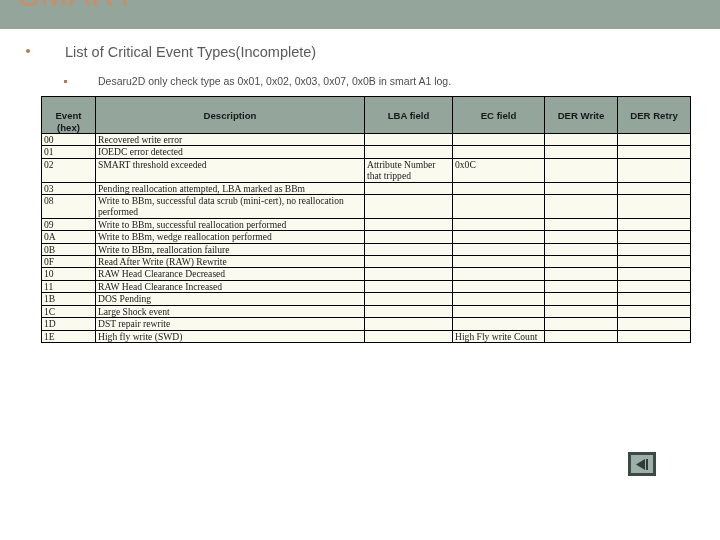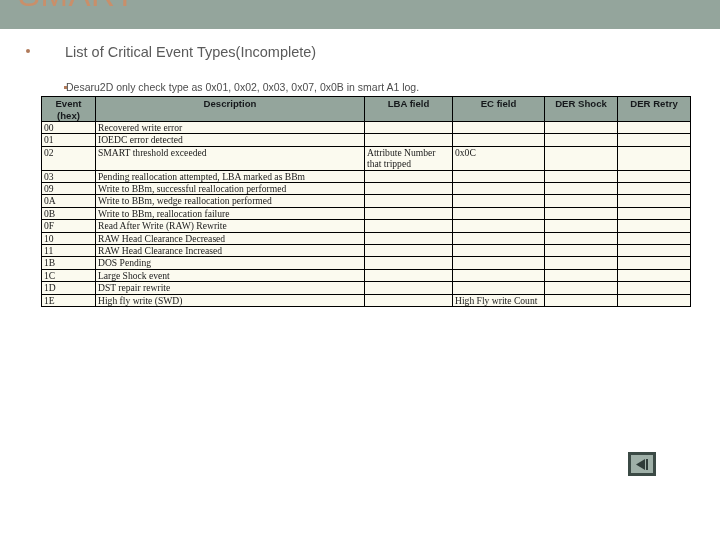--- a/index.html
+++ b/index.html
@@ -54,22 +54,22 @@
   .bullet-l1 .dot {
     position: absolute;
     left: 26px;
     top: 5px;
     width: 4px; height: 4px;
     background: #b07a5a;
     border-radius: 50%;
   }
   .bullet-l2 {
     position: relative;
-    padding-left: 66px;
-    margin-top: 21px;
+    padding-left: 98px;
+    margin-top: 15px;
     font-size: 10.5px;
     color: #4d4d4d;
     line-height: 13px;
     white-space: nowrap;
   }
   .bullet-l2 .dot {
     position: absolute;
     left: 64px;
     top: 5px;
     width: 3px; height: 3px;
@@ -101,21 +101,21 @@
     overflow: hidden;
   }
   table#event-table thead th {
     background: #94a59c;
     font-family: "Liberation Sans", sans-serif;
     font-size: 9.6px;
     font-weight: bold;
     text-align: center;
     color: #16191c;
     line-height: 11.5px;
-    padding-top: 1px;
+    padding-top: 13px;
     vertical-align: top;
   }
   td.ev {
     text-align: center;
     font-weight: bold;
     font-family: "Liberation Serif", serif;
     font-size: 10px;
   }
   tr.red td { color: #c00000; }
   tr.red td.ev { color: #c00000; margin-top: 9px; }
@@ -175,21 +175,21 @@
     </colgroup>
     <thead>
       <tr>
         <th>
           <span>Event</span><br>
           <span>(hex)</span>
         </th>
         <th>Description</th>
         <th>LBA field</th>
         <th>EC field</th>
-        <th>DER Shock</th>
+        <th>DER Write</th>
         <th>DER Retry</th>
       </tr>
     </thead>
     <tbody id="event-table-body">
         <tr>
           <td class="ev">00</td>
           <td>Recovered write error</td>
           <td></td>
           <td></td>
           <td></td>
@@ -207,20 +207,28 @@
           <td class="ev">02</td>
           <td>SMART threshold exceeded</td>
           <td>Attribute Number that tripped</td>
           <td>0x0C</td>
           <td></td>
           <td></td>
         </tr>
         <tr class="red">
           <td class="ev">03</td>
           <td>Pending reallocation attempted, LBA marked as BBm</td>
+          <td></td>
+          <td></td>
+          <td></td>
+          <td></td>
+        </tr>
+        <tr>
+          <td class="ev">08</td>
+          <td>Write to BBm, successful data scrub (mini-cert), no reallocation performed</td>
           <td></td>
           <td></td>
           <td></td>
           <td></td>
         </tr>
         <tr>
           <td class="ev">09</td>
           <td>Write to BBm, successful reallocation performed</td>
           <td></td>
           <td></td>

